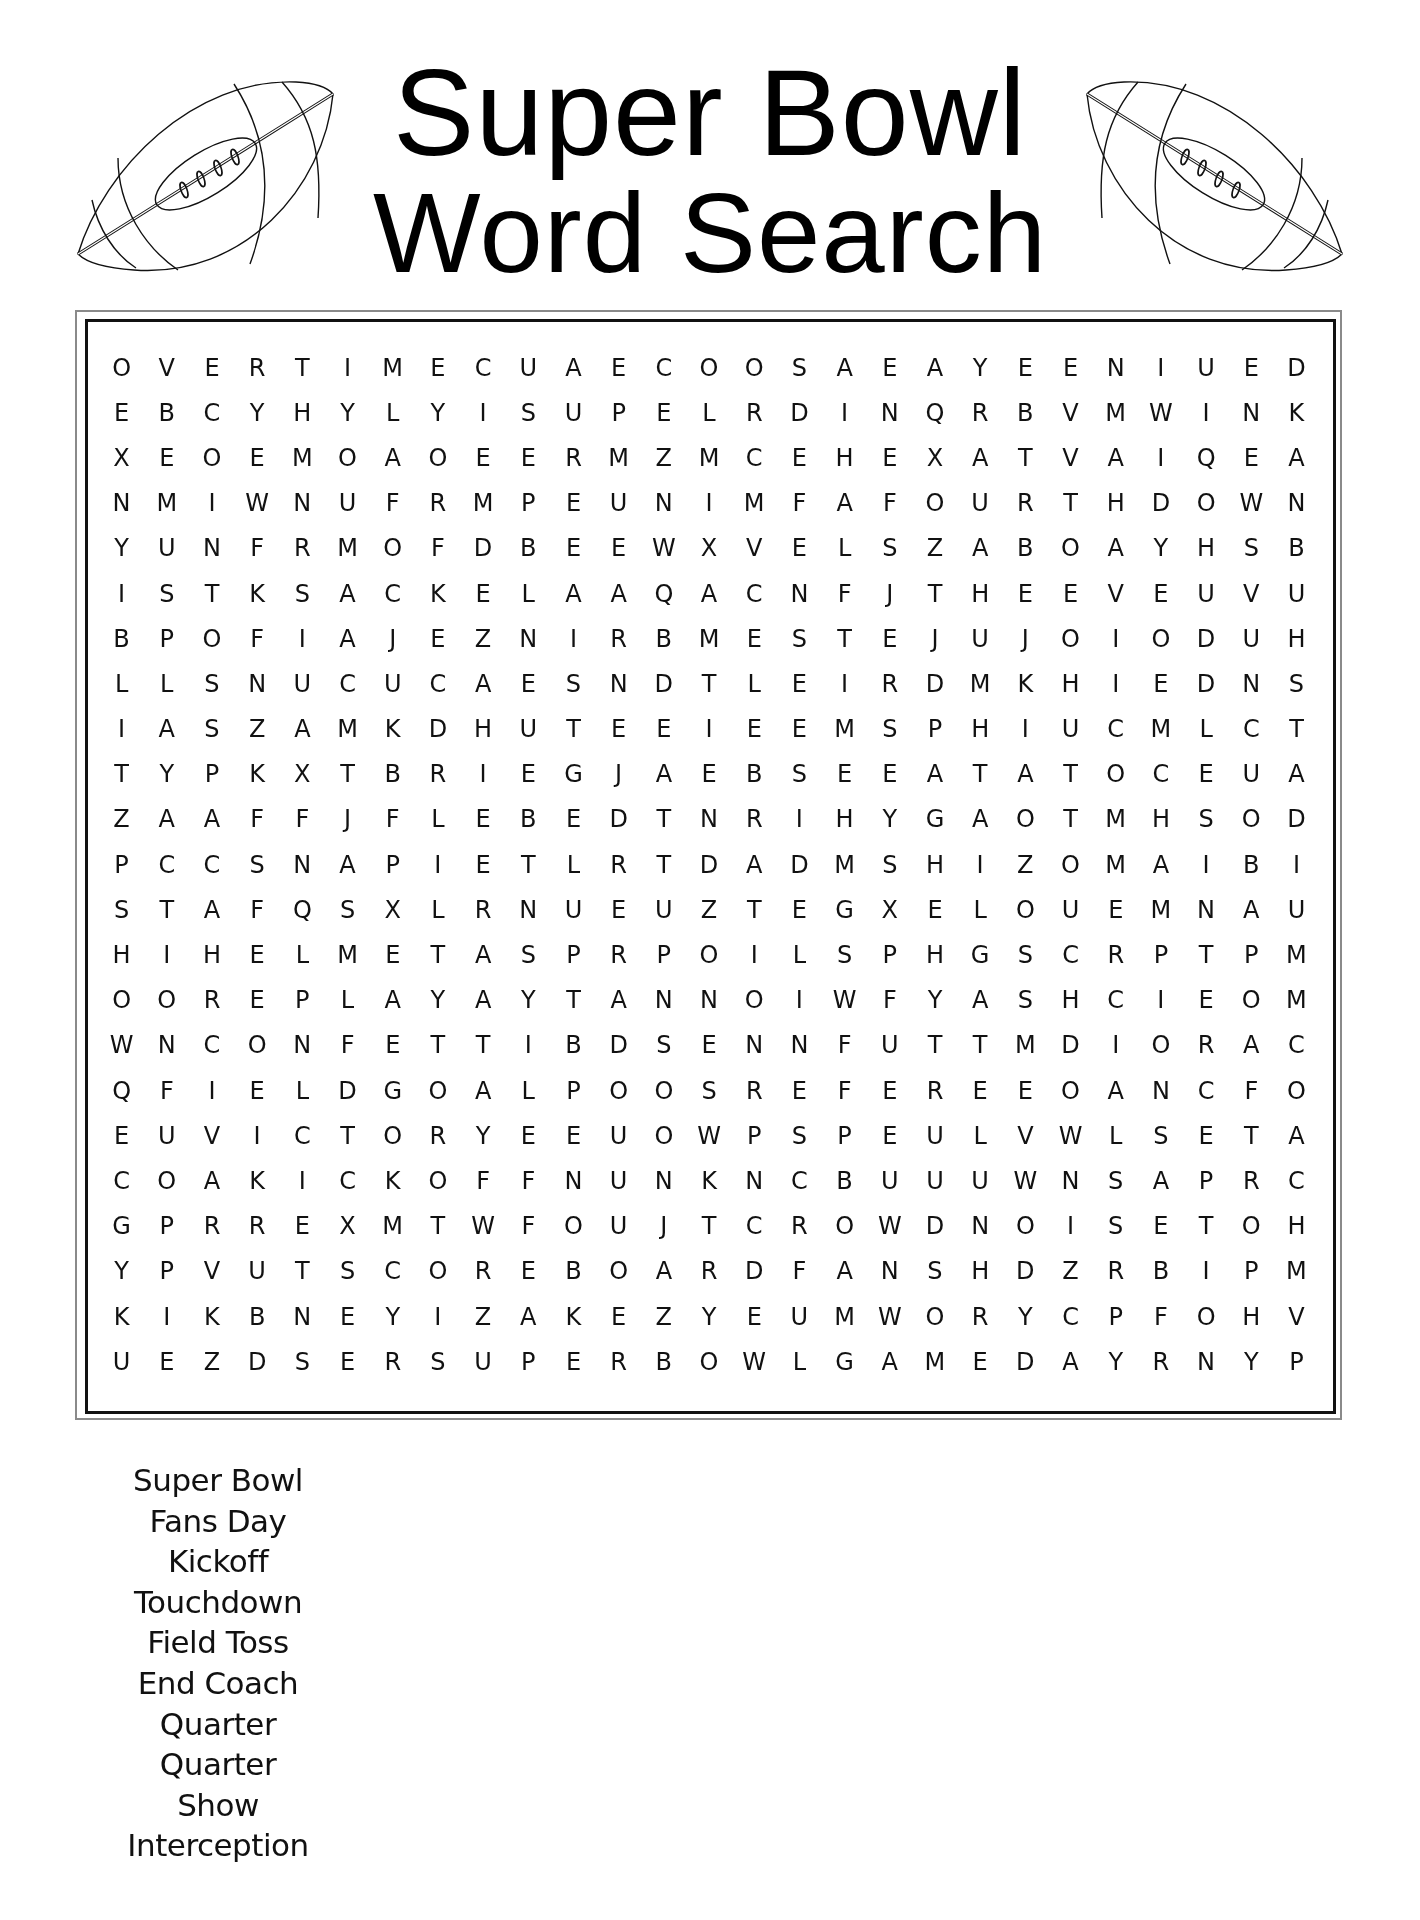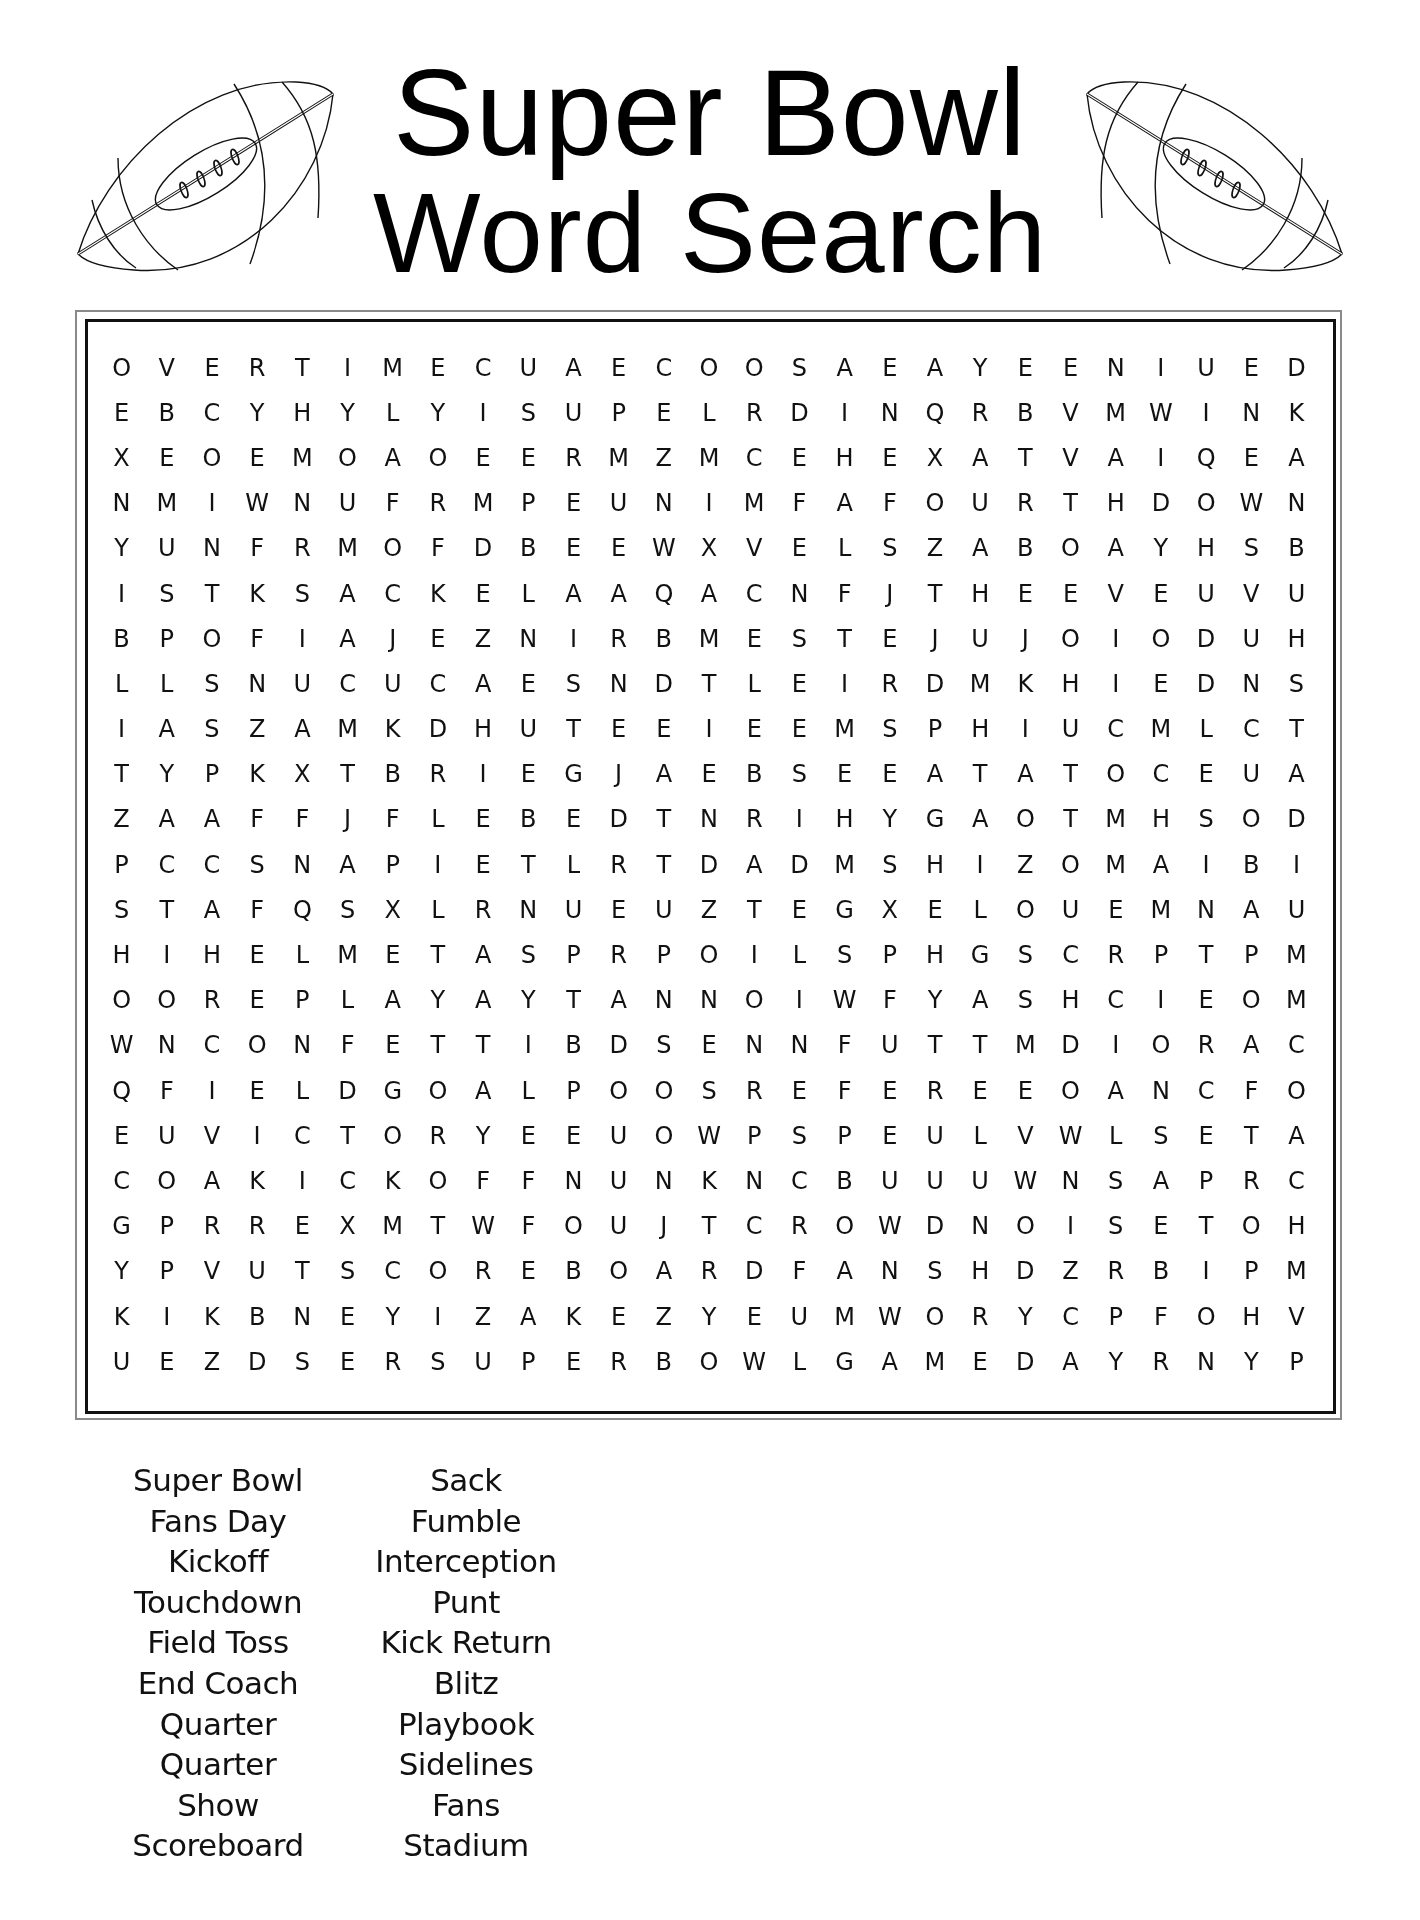--- a/index.html
+++ b/index.html
@@ -705,27 +705,15 @@
     <div class="wcol">
       <div class="word">Super Bowl</div>
       <div class="word">Fans Day</div>
       <div class="word">Kickoff</div>
       <div class="word">Touchdown</div>
       <div class="word">Field Toss</div>
       <div class="word">End Coach</div>
       <div class="word">Quarter</div>
       <div class="word">Quarter</div>
       <div class="word">Show</div>
-      <div class="word">Scoreboard</div>
-    </div>
-    <div class="wcol">
-      <div class="word">Sack</div>
-      <div class="word">Fumble</div>
       <div class="word">Interception</div>
-      <div class="word">Punt</div>
-      <div class="word">Kick Return</div>
-      <div class="word">Blitz</div>
-      <div class="word">Playbook</div>
-      <div class="word">Sidelines</div>
-      <div class="word">Fans</div>
-      <div class="word">Stadium</div>
     </div>
   </div>
 
 </body></html>

